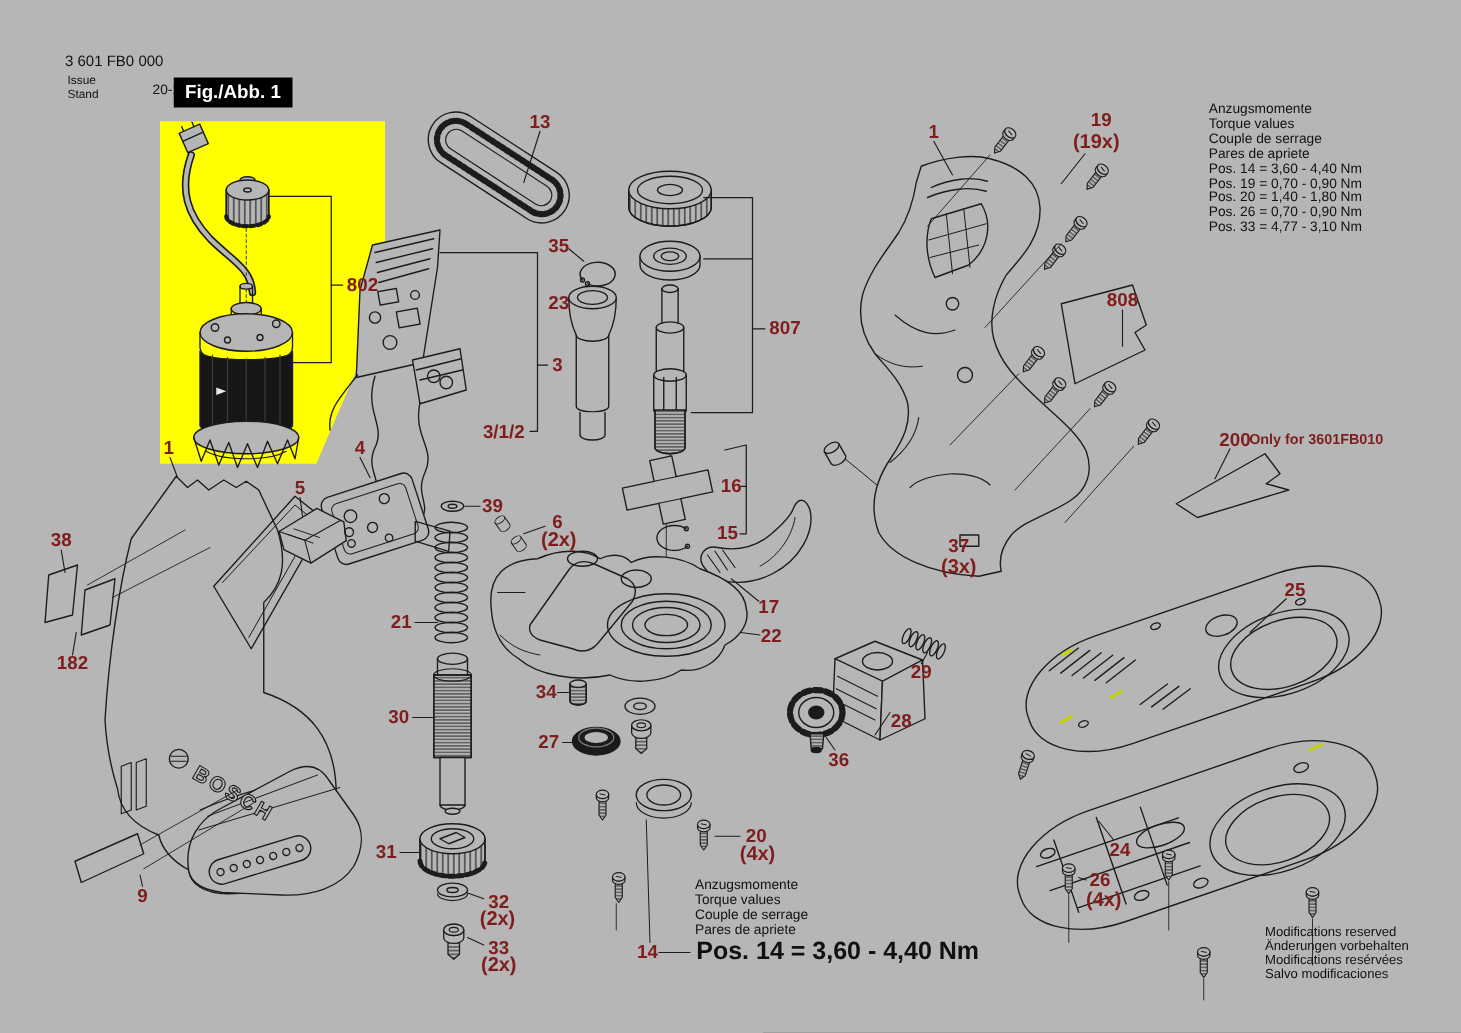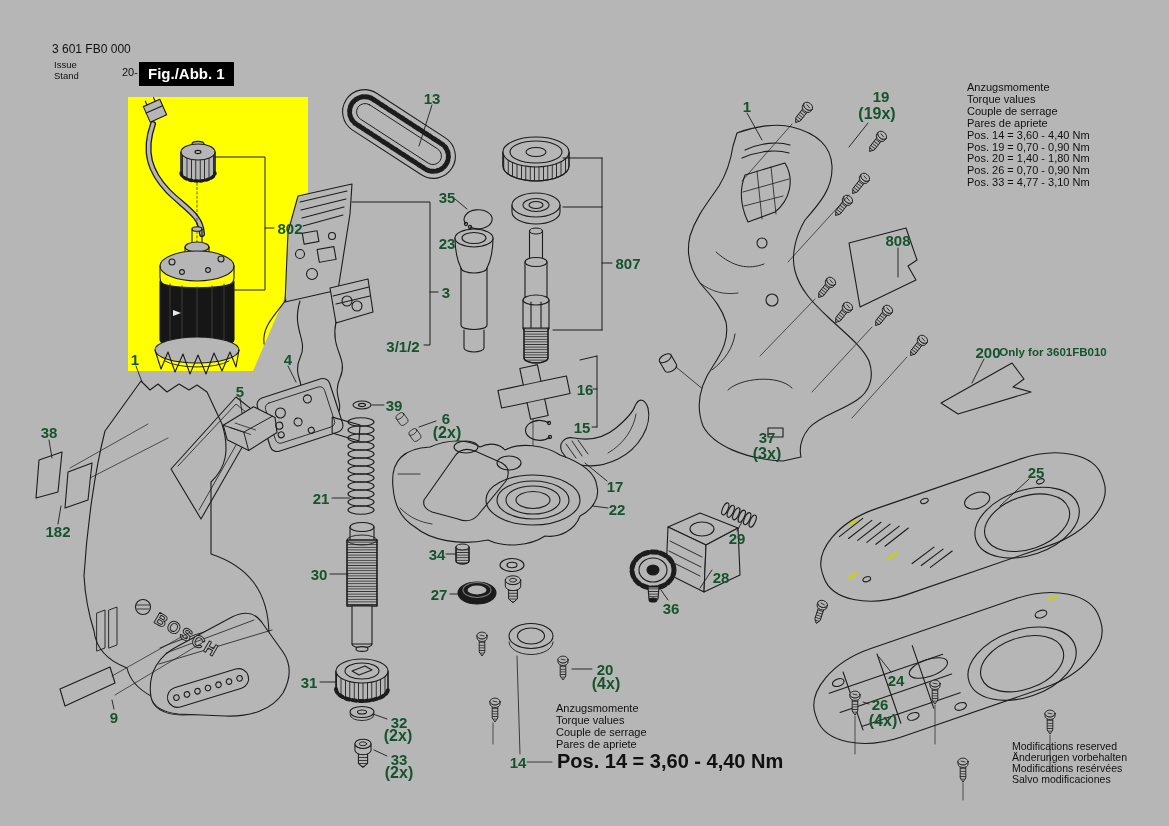--- a/index.html
+++ b/index.html
@@ -1,20 +1,20 @@
 <!DOCTYPE html>
 <html><head>
 <meta charset="utf-8">
 <style>
   html,body{margin:0;padding:0;background:#8f8f8f;}
   .stage{position:relative;width:1169px;height:826px;background:#b6b6b6;
          font-family:"Liberation Sans",sans-serif;overflow:hidden;color:#111;}
   .stage svg{position:absolute;left:0;top:0;}
   .pl{position:absolute;transform:translate(-50%,-50%);font-weight:bold;font-size:15px;
-      line-height:1;white-space:nowrap;color:#14532d;}
+      line-height:1;white-space:nowrap;color:#7f1d1d;}
   .qty{font-size:16px;}
   .note{font-weight:bold;font-size:11.5px;}
   .hdr-part{position:absolute;left:52px;top:42px;font-size:12px;}
   .hdr-issue{position:absolute;left:54px;top:60px;font-size:9.5px;line-height:10.5px;}
   .hdr-date{position:absolute;left:90px;top:66px;font-size:11px;margin-left:32px;}
   .figbox{position:absolute;left:139px;top:62px;background:#000;color:#fff;
           font-weight:bold;font-size:15px;padding:3px 9px 4px 9px;}
   .tq{position:absolute;font-size:11px;line-height:11.9px;white-space:nowrap;}
   .tq-big{position:absolute;font-size:20px;font-weight:bold;white-space:nowrap;}
   .foot{position:absolute;font-size:10.5px;line-height:11px;white-space:nowrap;}

